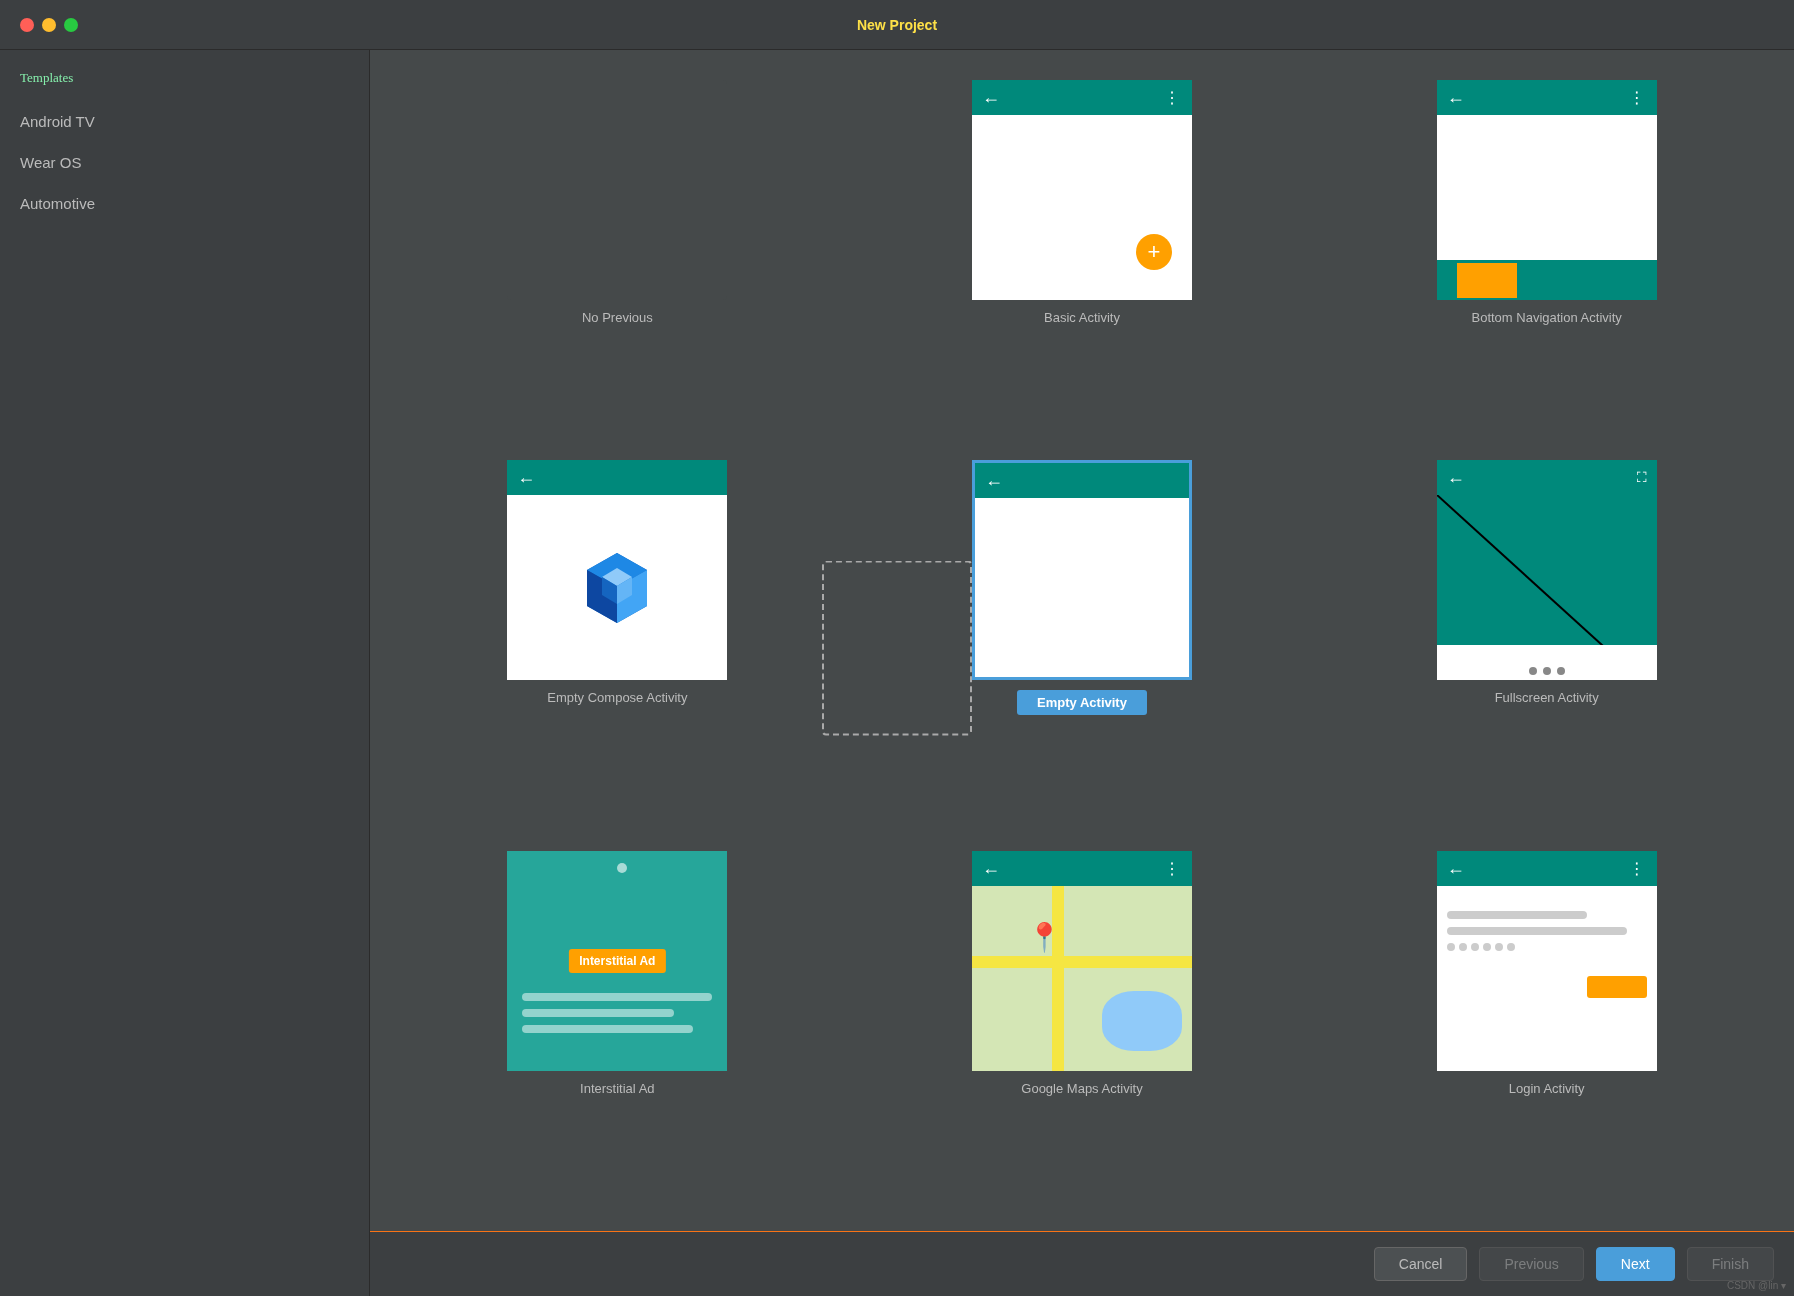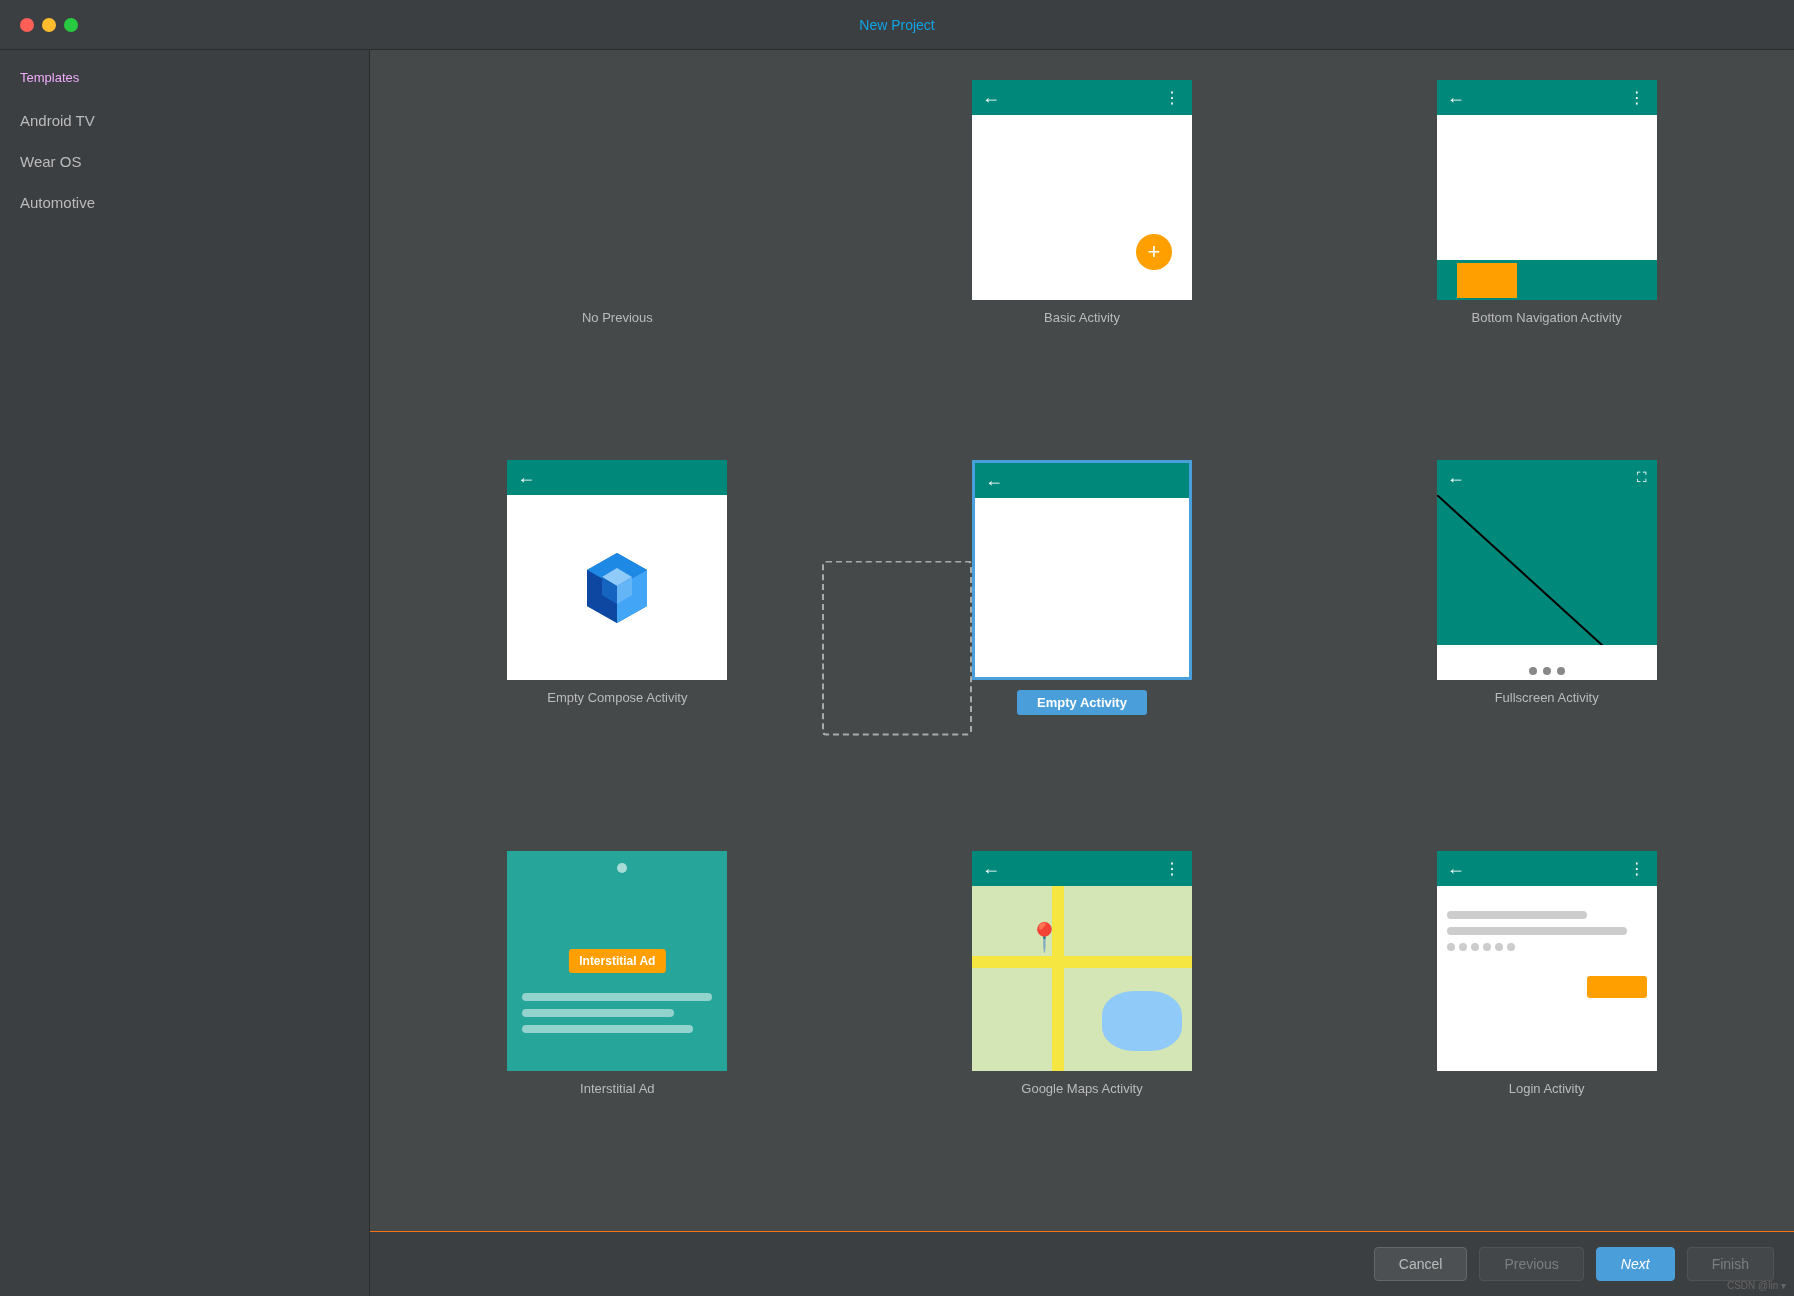--- a/index.html
+++ b/index.html
@@ -27,38 +27,39 @@
     }
     .traffic-light {
       width: 14px;
       height: 14px;
       border-radius: 50%;
     }
     .tl-close { background: #ff5f57; }
     .tl-minimize { background: #ffbd2e; }
     .tl-maximize { background: #28ca41; }
     .title-text {
-      color: #0ea5e9;
+      color: #fde047;
       font-size: 14px;
-      font-weight: 400;
+      font-weight: 700;
     }
     .main-layout {
       display: flex;
       height: calc(1296px - 50px);
     }
     .sidebar {
       width: 370px;
       background: #3c3f41;
       border-right: 1px solid #2b2b2b;
       padding-top: 20px;
     }
     .sidebar-section-label {
-      color: #f0abfc;
+      color: #86efac;
       font-size: 13px;
       padding: 0 20px 15px 20px;
+      font-family: Liberation Serif, serif;
     }
     .sidebar-item {
       padding: 12px 20px;
       cursor: pointer;
       font-size: 15px;
       color: #bbbbbb;
     }
     .sidebar-item.active {
       background: #1e3a4a;
       color: #ffffff;
@@ -306,21 +307,20 @@
       font-size: 14px;
       cursor: pointer;
       border: 1px solid #666;
       color: #bbbbbb;
       background: #4c5052;
     }
     .btn-primary {
       background: #4a9eda;
       border-color: #4a9eda;
       color: white;
-      font-style: italic;
     }
     .btn-disabled {
       opacity: 0.5;
       cursor: default;
     }
     .watermark {
       position: absolute;
       bottom: 5px;
       right: 8px;
       color: #666;

